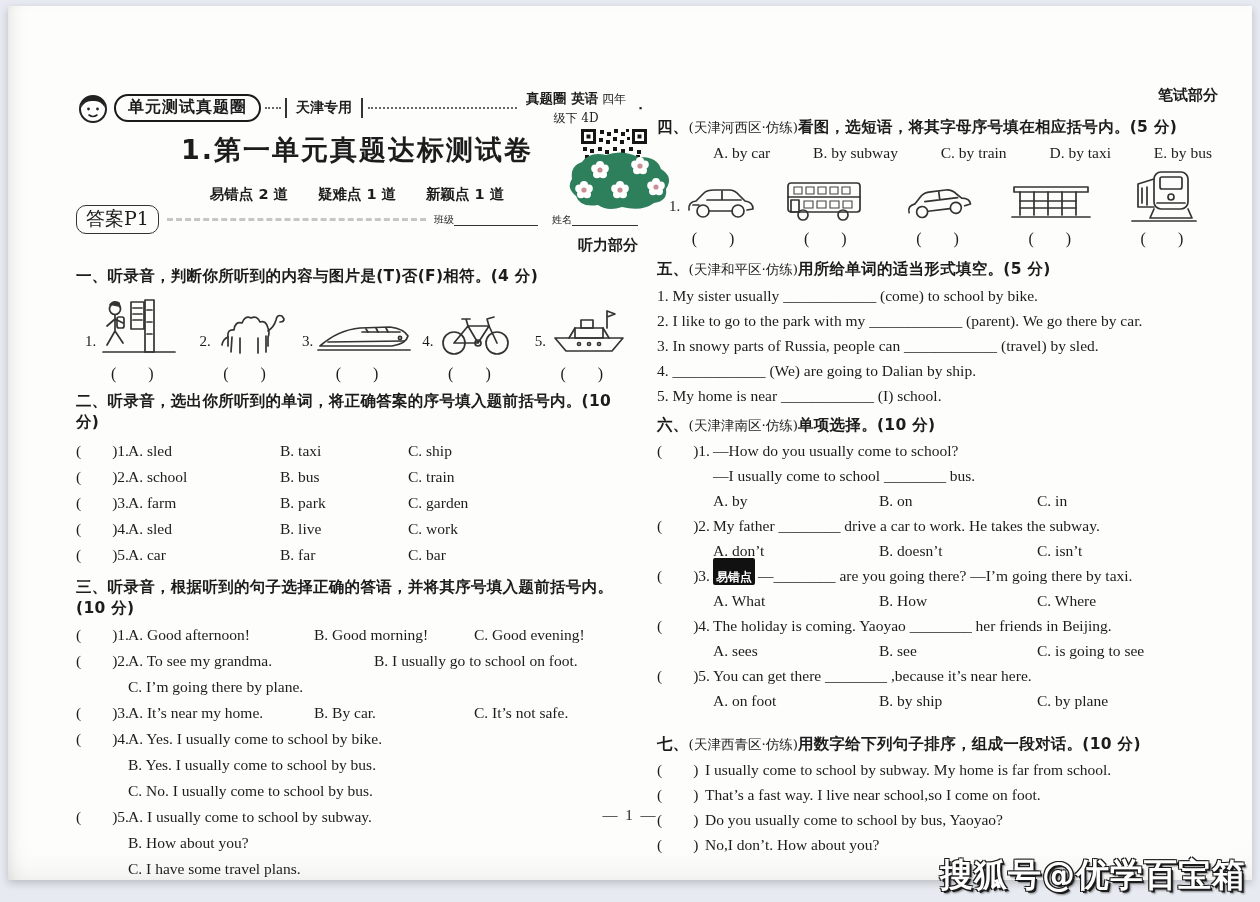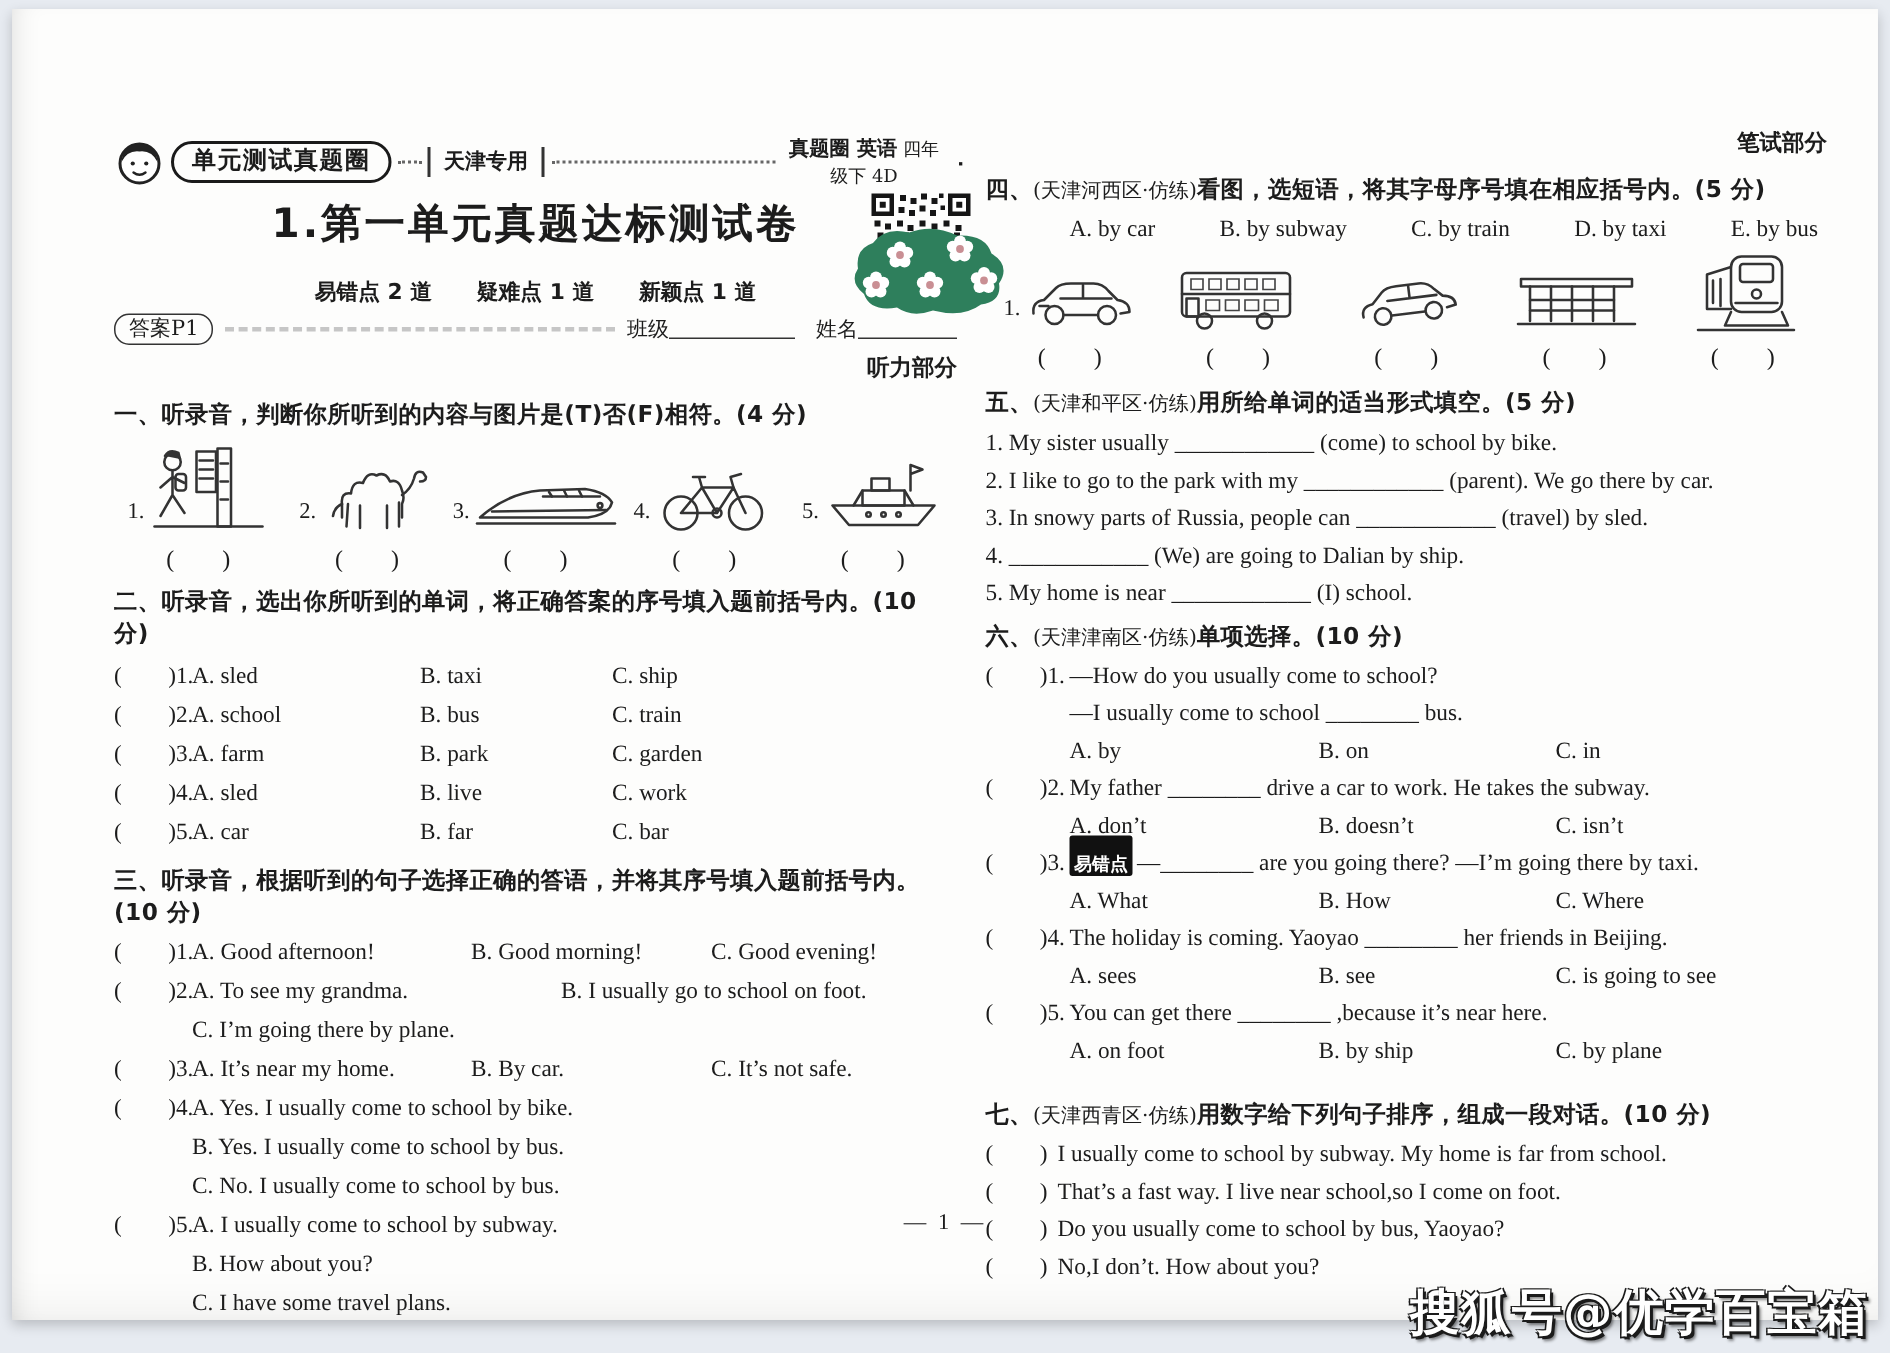--- a/index.html
+++ b/index.html
@@ -51,24 +51,24 @@
     margin-top:10px; text-align:center;
     font-family:"DejaVu Sans", sans-serif; font-weight:800;
     font-size:27px; letter-spacing:2px; height:36px; line-height:36px;
   }
   .stats-row { margin-top:17px; text-align:center; height:20px; }
   .stats-row span { font-family:"DejaVu Sans", sans-serif; font-weight:700; font-size:14.5px; margin:0 13px; }
 
   .answer-row { display:flex; align-items:center; margin-top:5px; height:19px; }
   .answer-pill {
     border:1.5px solid #333; border-radius:10px; padding:0 9px 1px;
-    font-family:"DejaVu Serif", serif; font-size:14px; flex:none;
+    font-family:"DejaVu Serif", serif; font-size:19px; flex:none;
   }
   .answer-dash { flex:1; border-bottom:3px dashed #c6c6c6; height:2px; margin:0 8px; }
-  .kv { font-family:Liberation Serif, serif; font-size:14px; flex:none; }
+  .kv { font-family:Liberation Serif, serif; font-size:10px; flex:none; }
   .uline { display:inline-block; border-bottom:1.5px solid #333; height:13px; }
   .uline.w84 { width:84px; margin-right:14px; }
   .uline.w66 { width:66px; }
 
   .sec-title { text-align:right; font-family:"DejaVu Sans", sans-serif; font-weight:800; font-size:15px; margin-top:7px; height:23px; }
   .q-head { margin-top:7px; line-height:21px; }
 
   
   .pic-row { display:flex; margin-top:5px; height:70px; }
   .pic-cell { flex:1; display:flex; align-items:flex-end; justify-content:center; }

